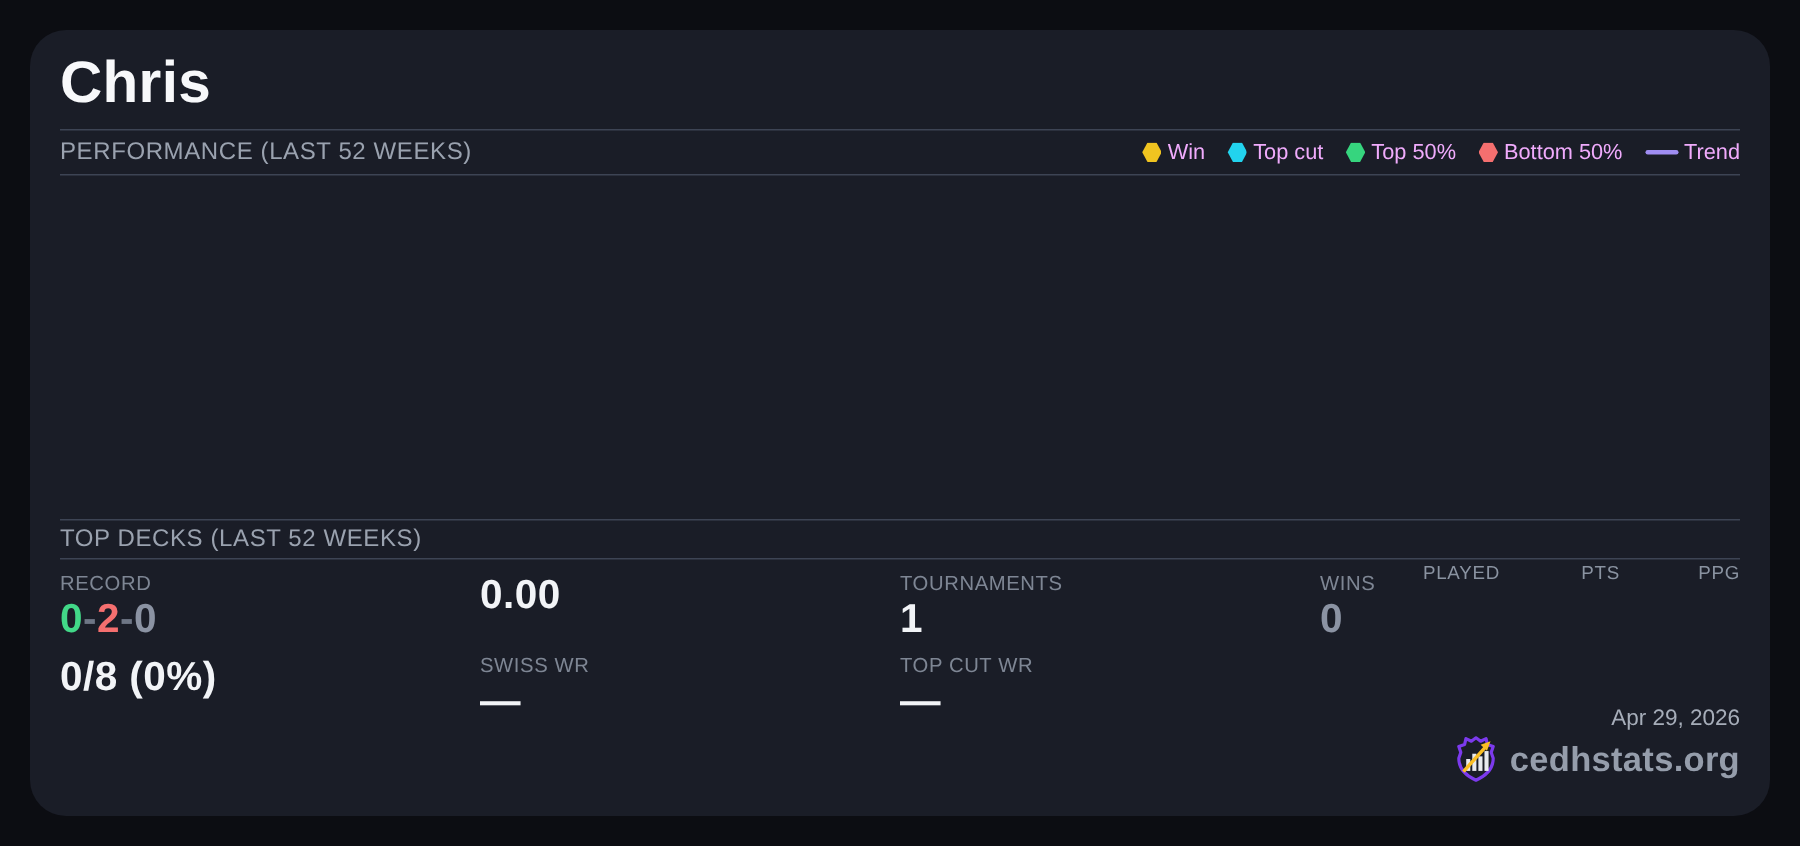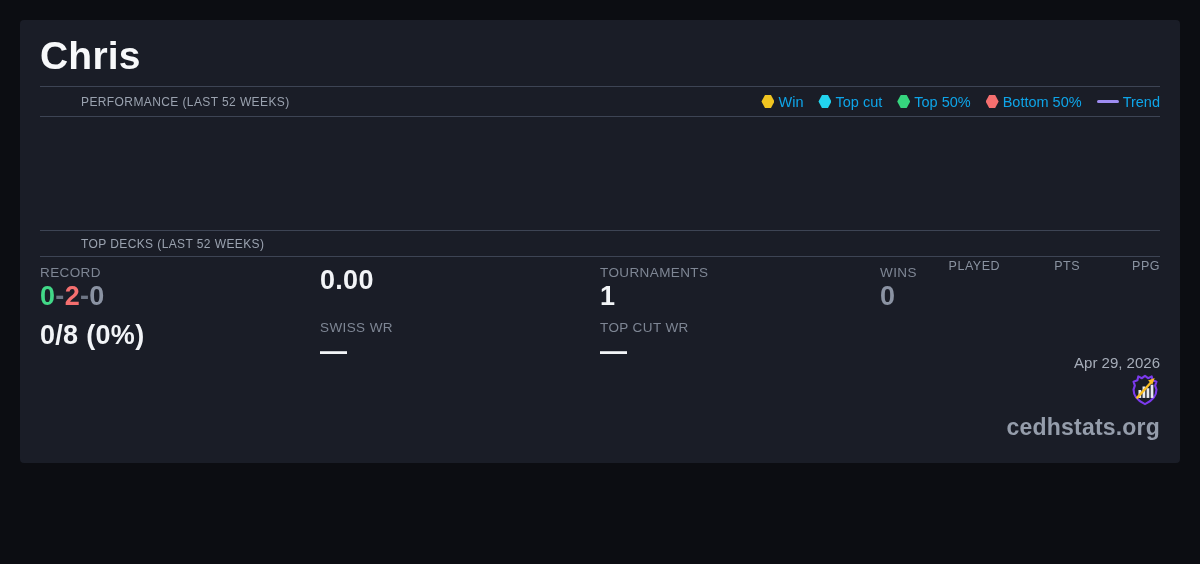--- a/index.html
+++ b/index.html
@@ -6,23 +6,23 @@
   html, body { width: 1200px; height: 564px; }
   body {
     background: #0c0d12;
     font-family: "Liberation Sans", "DejaVu Sans", sans-serif;
     overflow: hidden;
   }
   .stage { position: relative; width: 1200px; height: 564px; }
   .card {
     position: absolute;
     left: 20px; top: 20px;
-    width: 1160px; height: 443px;
+    width: 1160px; height: 524px;
     background: #1a1d27;
-    border-radius: 4px;
+    border-radius: 24px;
     padding: 0 20px;
     display: flex;
     flex-direction: column;
   }
   .player-name {
     margin-top: 12px;
     font-size: 39px;
     font-weight: 700;
     color: #f7f8fa;
     line-height: 47px;
@@ -36,38 +36,37 @@
   }
   .divider.top { margin-top: 7px; }
 
   .perf-header-row {
     height: 29px;
     display: flex;
     align-items: center;
     justify-content: space-between;
   }
   .section-title {
-    font-size: 12px;
+    font-size: 16px;
     color: #9aa2af;
     letter-spacing: 0.4px;
-    margin-left: 41px;
   }
   .legend {
     display: flex;
     align-items: center;
     gap: 15px;
   }
   .legend-item {
     display: flex;
     align-items: center;
     gap: 4px;
   }
   .legend-label {
     font-size: 14.5px;
-    color: #0ea5e9;
+    color: #f0abfc;
   }
   .swatch-dot {
     width: 13px; height: 13px;
     display: inline-block;
     clip-path: polygon(27% 0, 73% 0, 100% 50%, 73% 100%, 27% 100%, 0 50%);
   }
   .swatch-line {
     width: 22px; height: 3px;
     border-radius: 2px;
     display: inline-block;
@@ -122,23 +121,22 @@
     gap: 3px;
     padding-top: 8px;
     margin-top: 34px;
   }
   .footer-date {
     font-size: 15px;
     color: #a6adb9;
   }
   .brand-row {
     display: flex;
-    align-items: flex-end;
+    align-items: center;
     gap: 8px;
-    flex-direction: column;
   }
   .brand-text {
     font-size: 23px;
     font-weight: 700;
     color: #959dab;
     letter-spacing: 0.2px;
   }
 </style>
 </head>
 <body>

